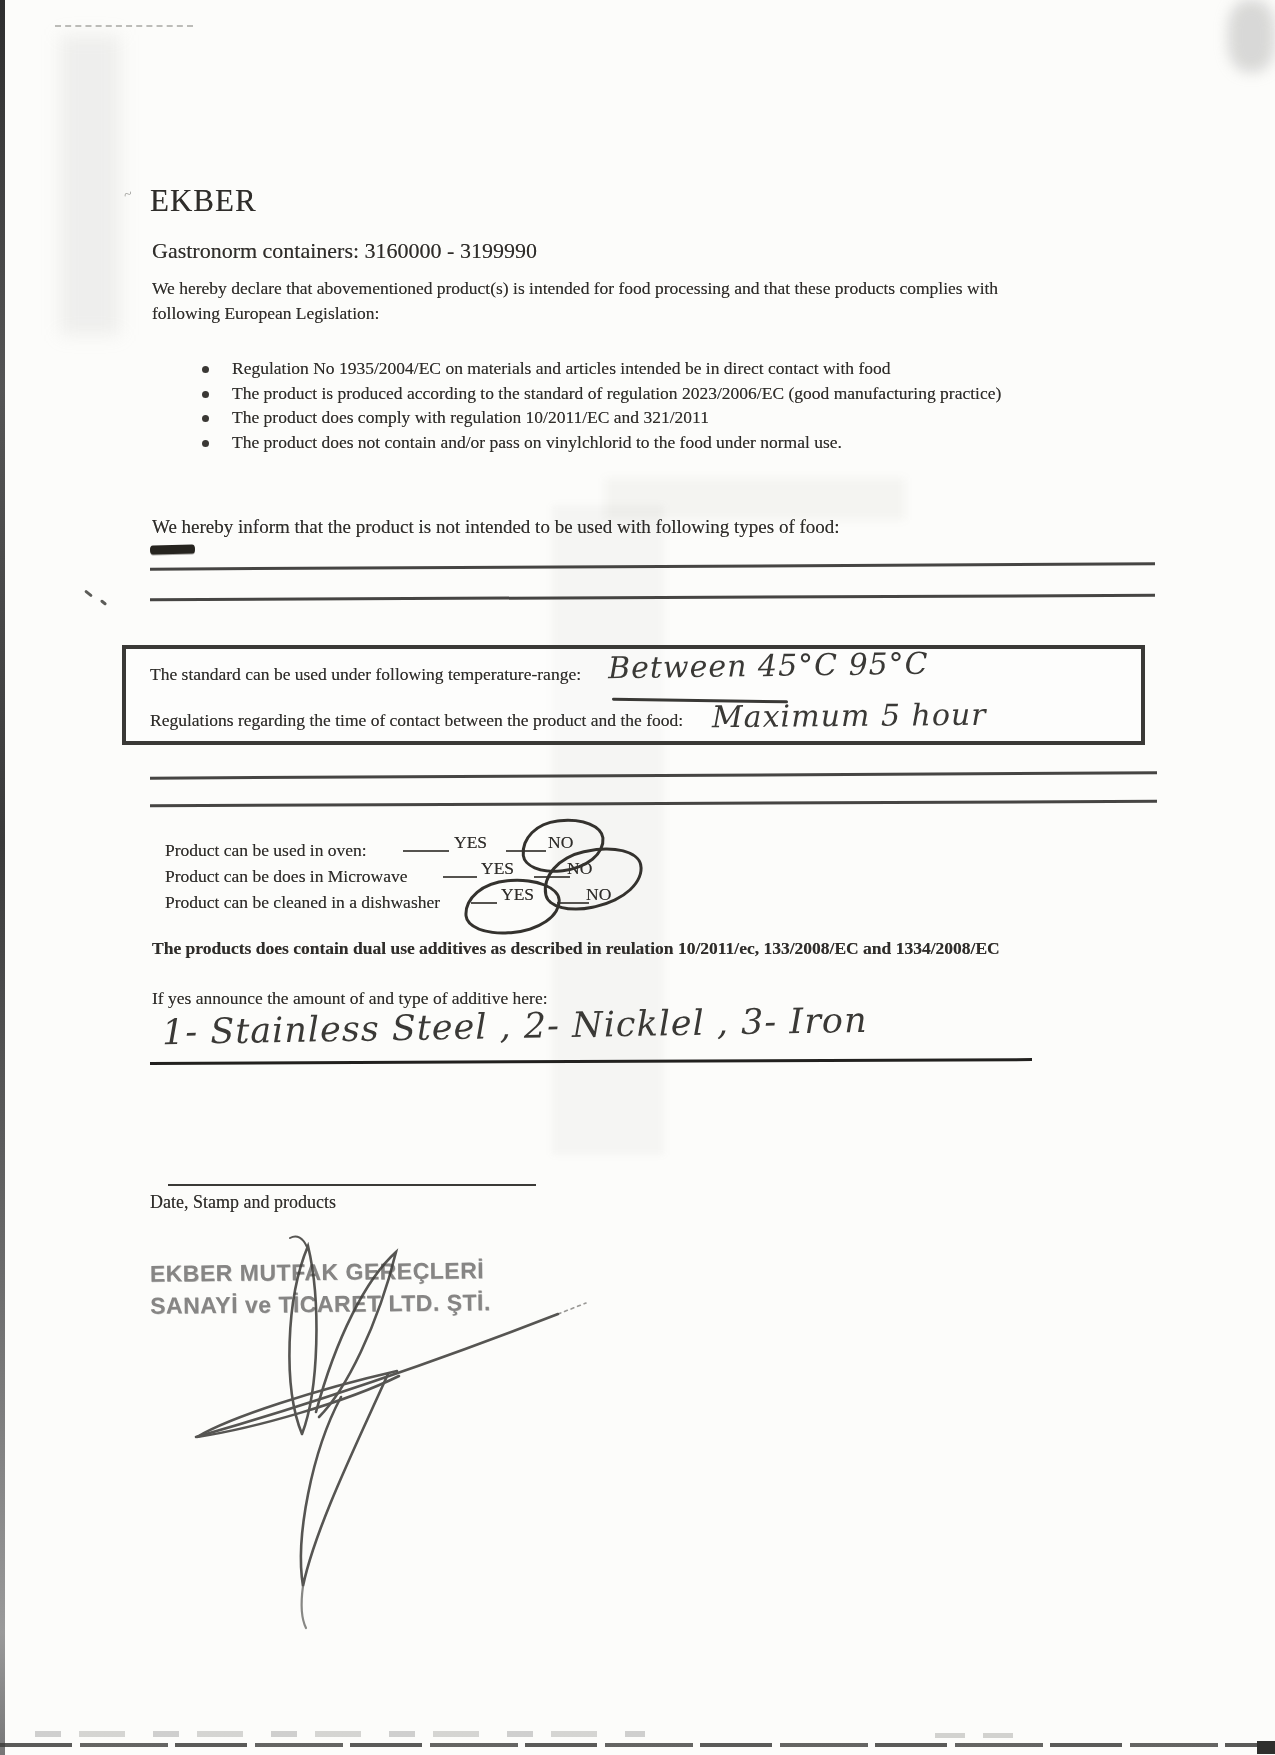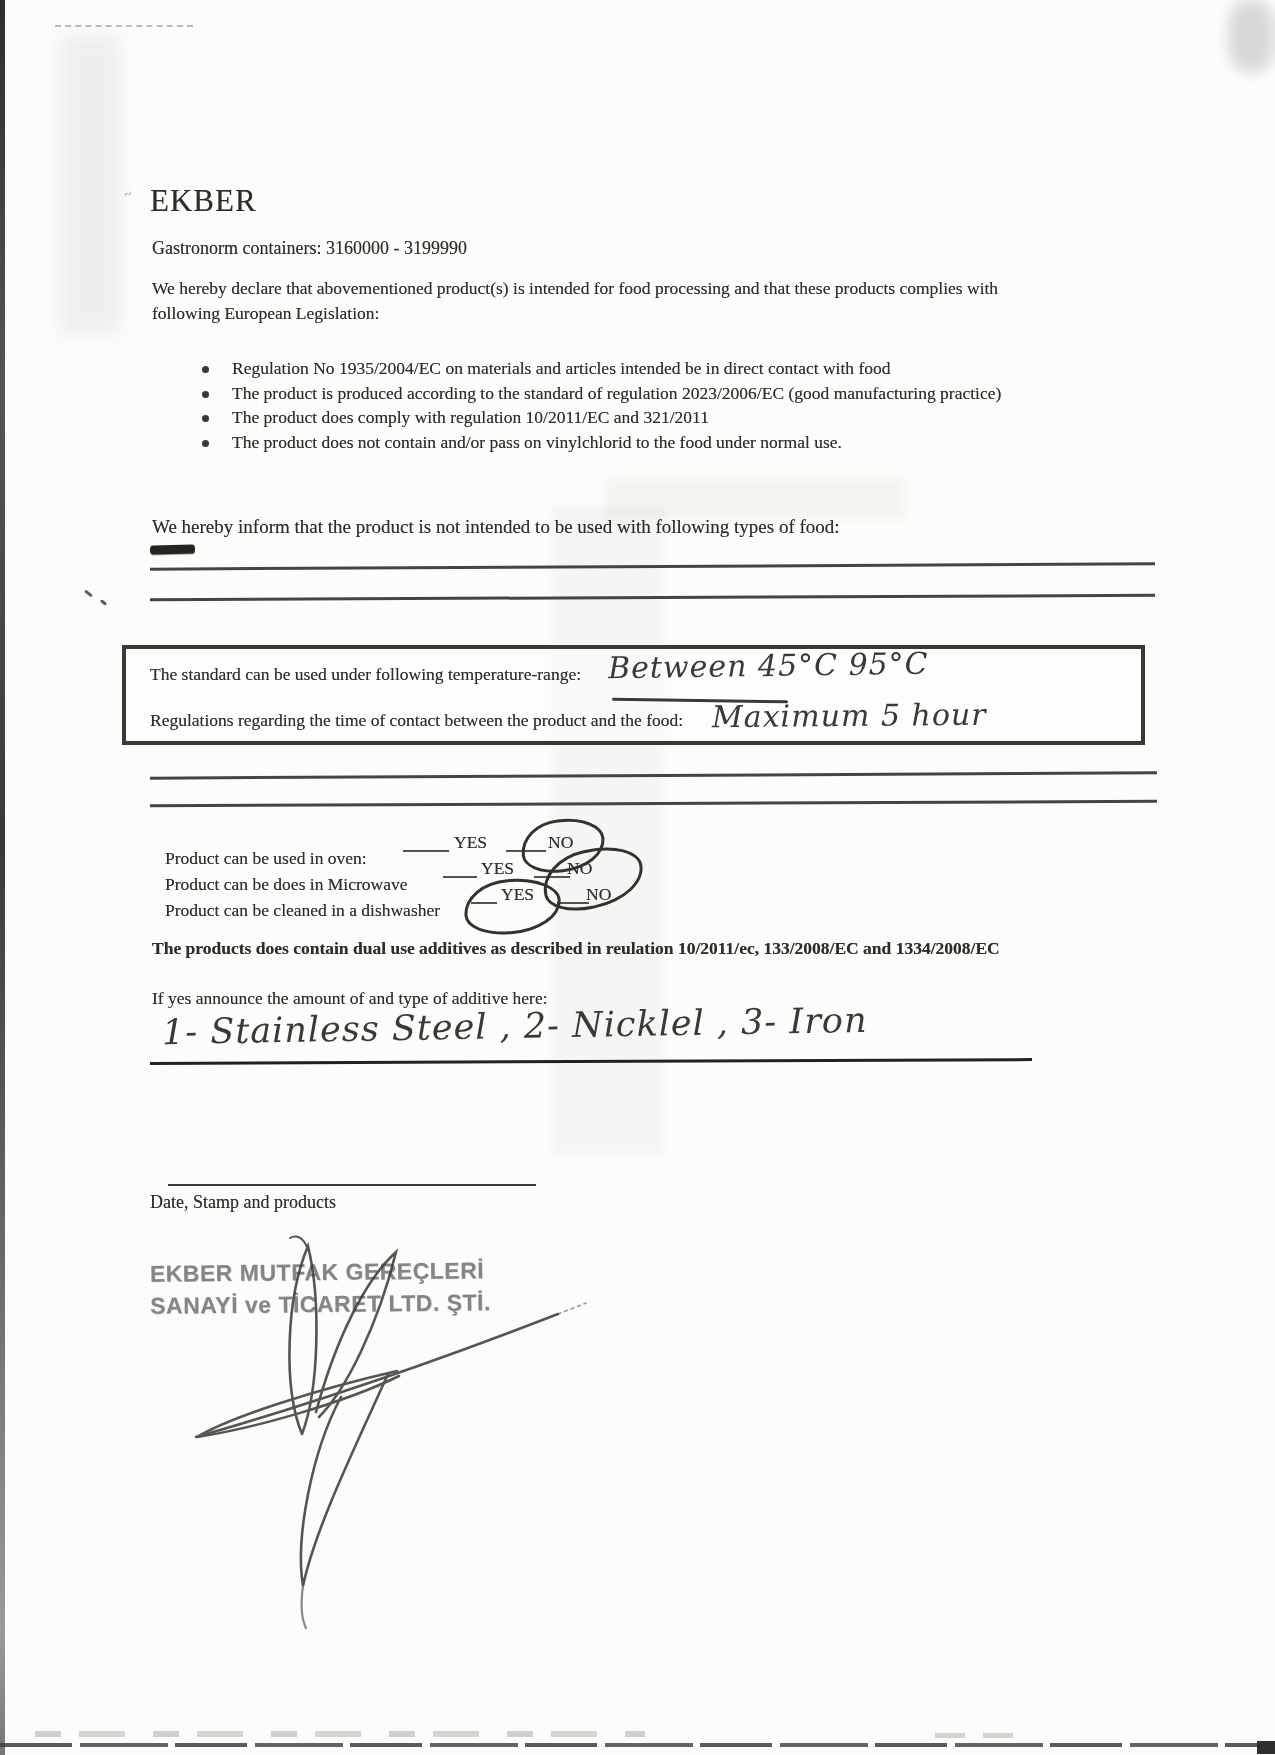--- a/index.html
+++ b/index.html
@@ -32,21 +32,21 @@
   .ekber-squiggle{position:absolute;left:124px;top:186px;color:#9a9a96;font-size:15px;transform:rotate(-20deg);}
   .bottom-specks{position:absolute;left:35px;top:1731px;width:610px;height:6px;opacity:.55;
     background:repeating-linear-gradient(90deg,#aaa 0 26px,transparent 26px 44px,#b5b5b2 44px 90px,transparent 90px 118px);}
   .bottom-specks2{position:absolute;left:935px;top:1733px;width:95px;height:5px;opacity:.5;
     background:repeating-linear-gradient(90deg,#a8a8a4 0 30px,transparent 30px 48px);}
   .bottom-line{position:absolute;left:0;top:1743px;width:1275px;height:4px;opacity:.85;
     background:repeating-linear-gradient(90deg,#3e3e3c 0 72px,transparent 72px 80px,#4a4a48 80px 168px,transparent 168px 175px);}
   .bottom-corner{position:absolute;left:1257px;top:1741px;width:18px;height:13px;background:#2f2f2d;}
   
   .brand{left:150px;top:183px;font-size:31px;letter-spacing:1px;}
-  .product-line{left:152px;top:238px;font-size:18px;white-space:nowrap;}
+  .product-line{left:152px;top:238px;font-size:22px;white-space:nowrap;}
   .declaration{left:152px;top:276px;width:878px;font-size:17.5px;line-height:25px;}
   .bullets{position:absolute;left:182px;top:340px;margin:16px;padding:0;list-style:none;font-size:17.5px;}
   .bullets li{position:relative;padding-left:34px;line-height:24.5px;white-space:nowrap;
     text-shadow:0 0 .6px rgba(47,45,42,.55);}
   .bullets li::before{content:"";position:absolute;left:4px;top:10px;width:7px;height:7px;
     border-radius:50%;background:#3a3834;}
   .inform-line{left:152px;top:516px;font-size:19px;white-space:nowrap;}
   .scribble{position:absolute;left:150px;top:545px;width:45px;height:9px;background:#26241f;
     border-radius:3px/50%;transform:rotate(-1.5deg);box-shadow:0 1px 0 rgba(38,36,31,.4);}
   
@@ -62,21 +62,21 @@
   .contact-label{left:150px;top:710px;font-size:17.5px;white-space:nowrap;}
   .hand{position:absolute;font-family:"DejaVu Serif", serif;font-style:italic;color:#3a3936;
     letter-spacing:1px;white-space:nowrap;}
   .hand1{left:608px;top:648px;font-size:30px;transform:rotate(-.8deg);}
   .hand2{left:712px;top:698px;font-size:30px;transform:rotate(-.5deg);}
   .hand-underline{position:absolute;left:612px;top:699px;width:176px;height:3px;background:#3a3936;
     transform:rotate(.9deg);border-radius:2px;}
   
   .usage-row{position:absolute;left:165px;height:26px;font-size:17.5px;white-space:nowrap;}
   .usage-row span{position:absolute;text-shadow:0 0 .6px rgba(47,45,42,.55);}
-  .u-label{left:0;top:16px;}
+  .u-label{left:0;top:8px;}
   .u-line{display:inline-block;height:18px;border-bottom:2px solid #55534f;}
   .row1{top:832px;} .row2{top:858px;} .row3{top:884px;}
   .row1 .u-l1{left:238px;width:46px;} .row1 .u-yes{left:289px;}
   .row1 .u-l2{left:341px;width:40px;} .row1 .u-no{left:383px;}
   .row2 .u-l1{left:278px;width:34px;} .row2 .u-yes{left:316px;}
   .row2 .u-l2{left:369px;width:36px;} .row2 .u-no{left:402px;}
   .row3 .u-l1{left:306px;width:26px;} .row3 .u-yes{left:336px;}
   .row3 .u-l2{left:392px;width:32px;} .row3 .u-no{left:421px;}
   .circle{position:absolute;border:3px solid #34322e;border-radius:48% 52% 55% 45% / 62% 45% 58% 40%;}
   .c1{left:521px;top:819px;width:78px;height:47px;transform:rotate(-6deg);}

